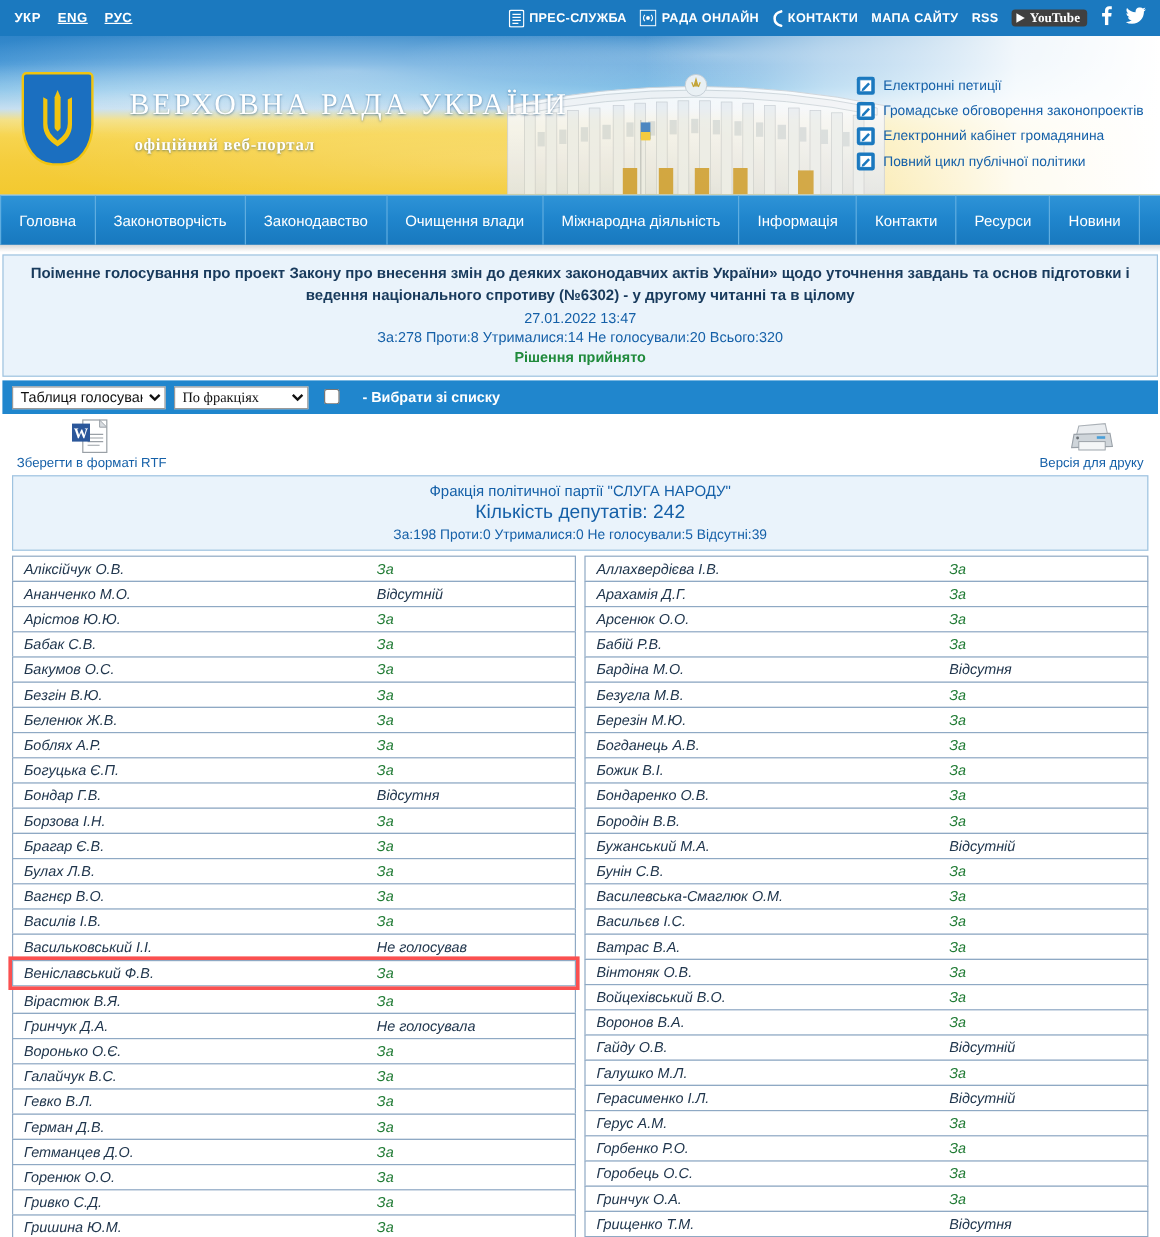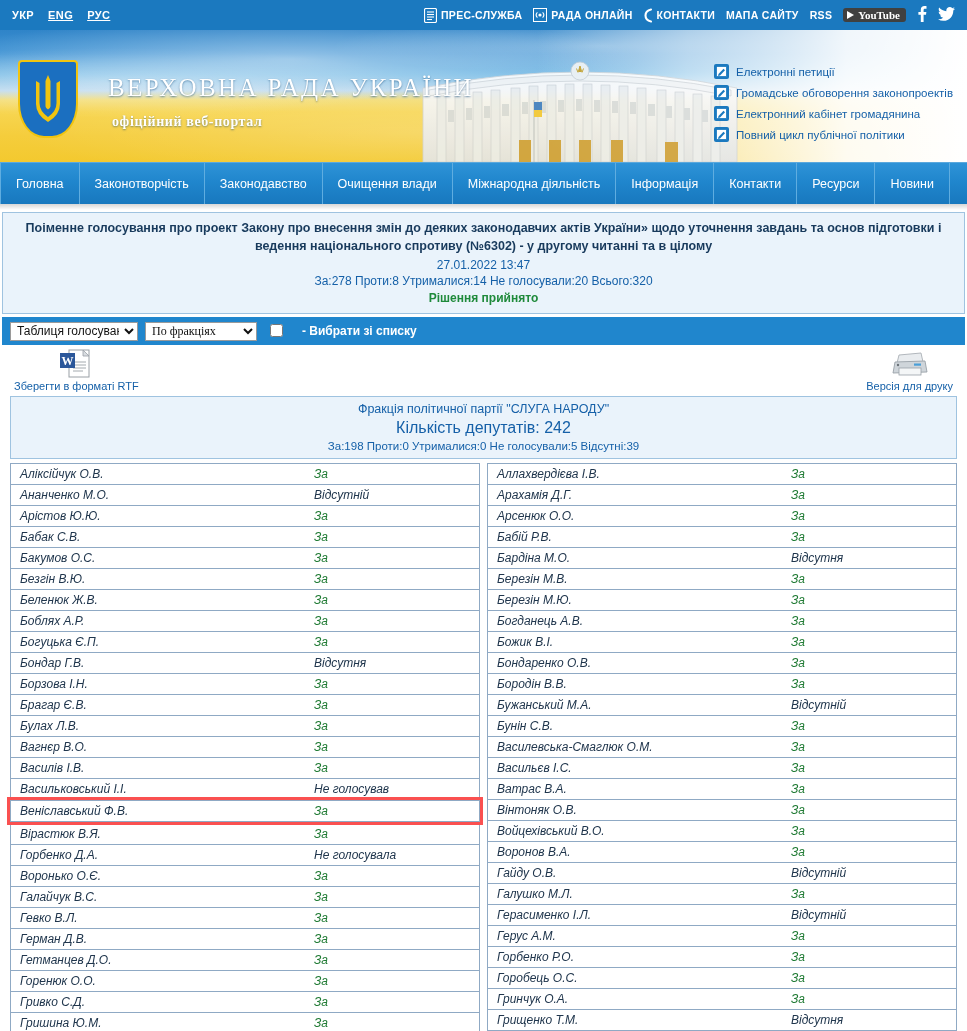--- a/index.html
+++ b/index.html
@@ -529,21 +529,21 @@
       </div>
       <div class="dep-row highlight">
         <span class="dep-name">Веніславський Ф.В.</span>
         <span class="dep-vote v-za">За</span>
       </div>
       <div class="dep-row">
         <span class="dep-name">Вірастюк В.Я.</span>
         <span class="dep-vote v-za">За</span>
       </div>
       <div class="dep-row">
-        <span class="dep-name">Горбенко Д.А.</span>
+        <span class="dep-name">Гринчук Д.А.</span>
         <span class="dep-vote v-other">Не голосувала</span>
       </div>
       <div class="dep-row">
         <span class="dep-name">Воронько О.Є.</span>
         <span class="dep-vote v-za">За</span>
       </div>
       <div class="dep-row">
         <span class="dep-name">Галайчук В.С.</span>
         <span class="dep-vote v-za">За</span>
       </div>
@@ -587,21 +587,21 @@
       </div>
       <div class="dep-row">
         <span class="dep-name">Бабій Р.В.</span>
         <span class="dep-vote v-za">За</span>
       </div>
       <div class="dep-row">
         <span class="dep-name">Бардіна М.О.</span>
         <span class="dep-vote v-other">Відсутня</span>
       </div>
       <div class="dep-row">
-        <span class="dep-name">Березін М.В.</span>
+        <span class="dep-name">Безугла М.В.</span>
         <span class="dep-vote v-za">За</span>
       </div>
       <div class="dep-row">
         <span class="dep-name">Березін М.Ю.</span>
         <span class="dep-vote v-za">За</span>
       </div>
       <div class="dep-row">
         <span class="dep-name">Богданець А.В.</span>
         <span class="dep-vote v-za">За</span>
       </div>

